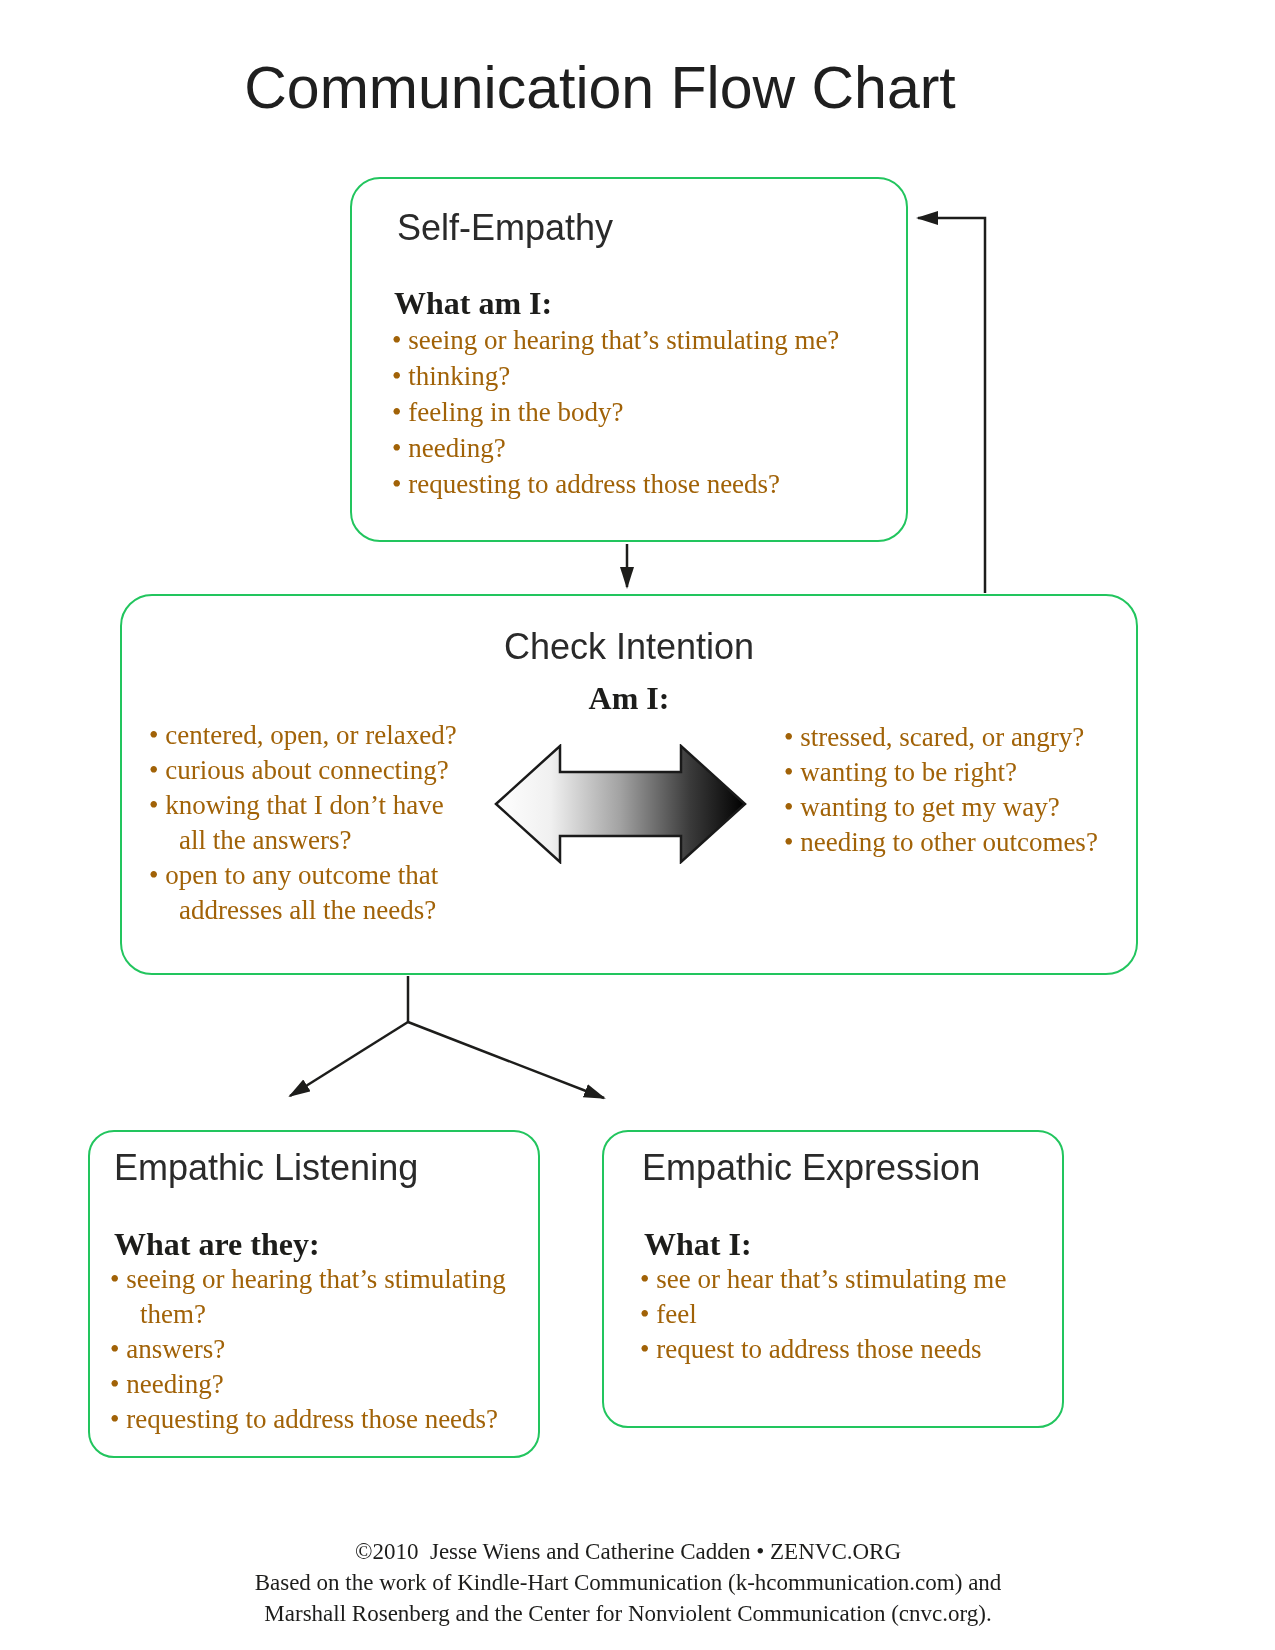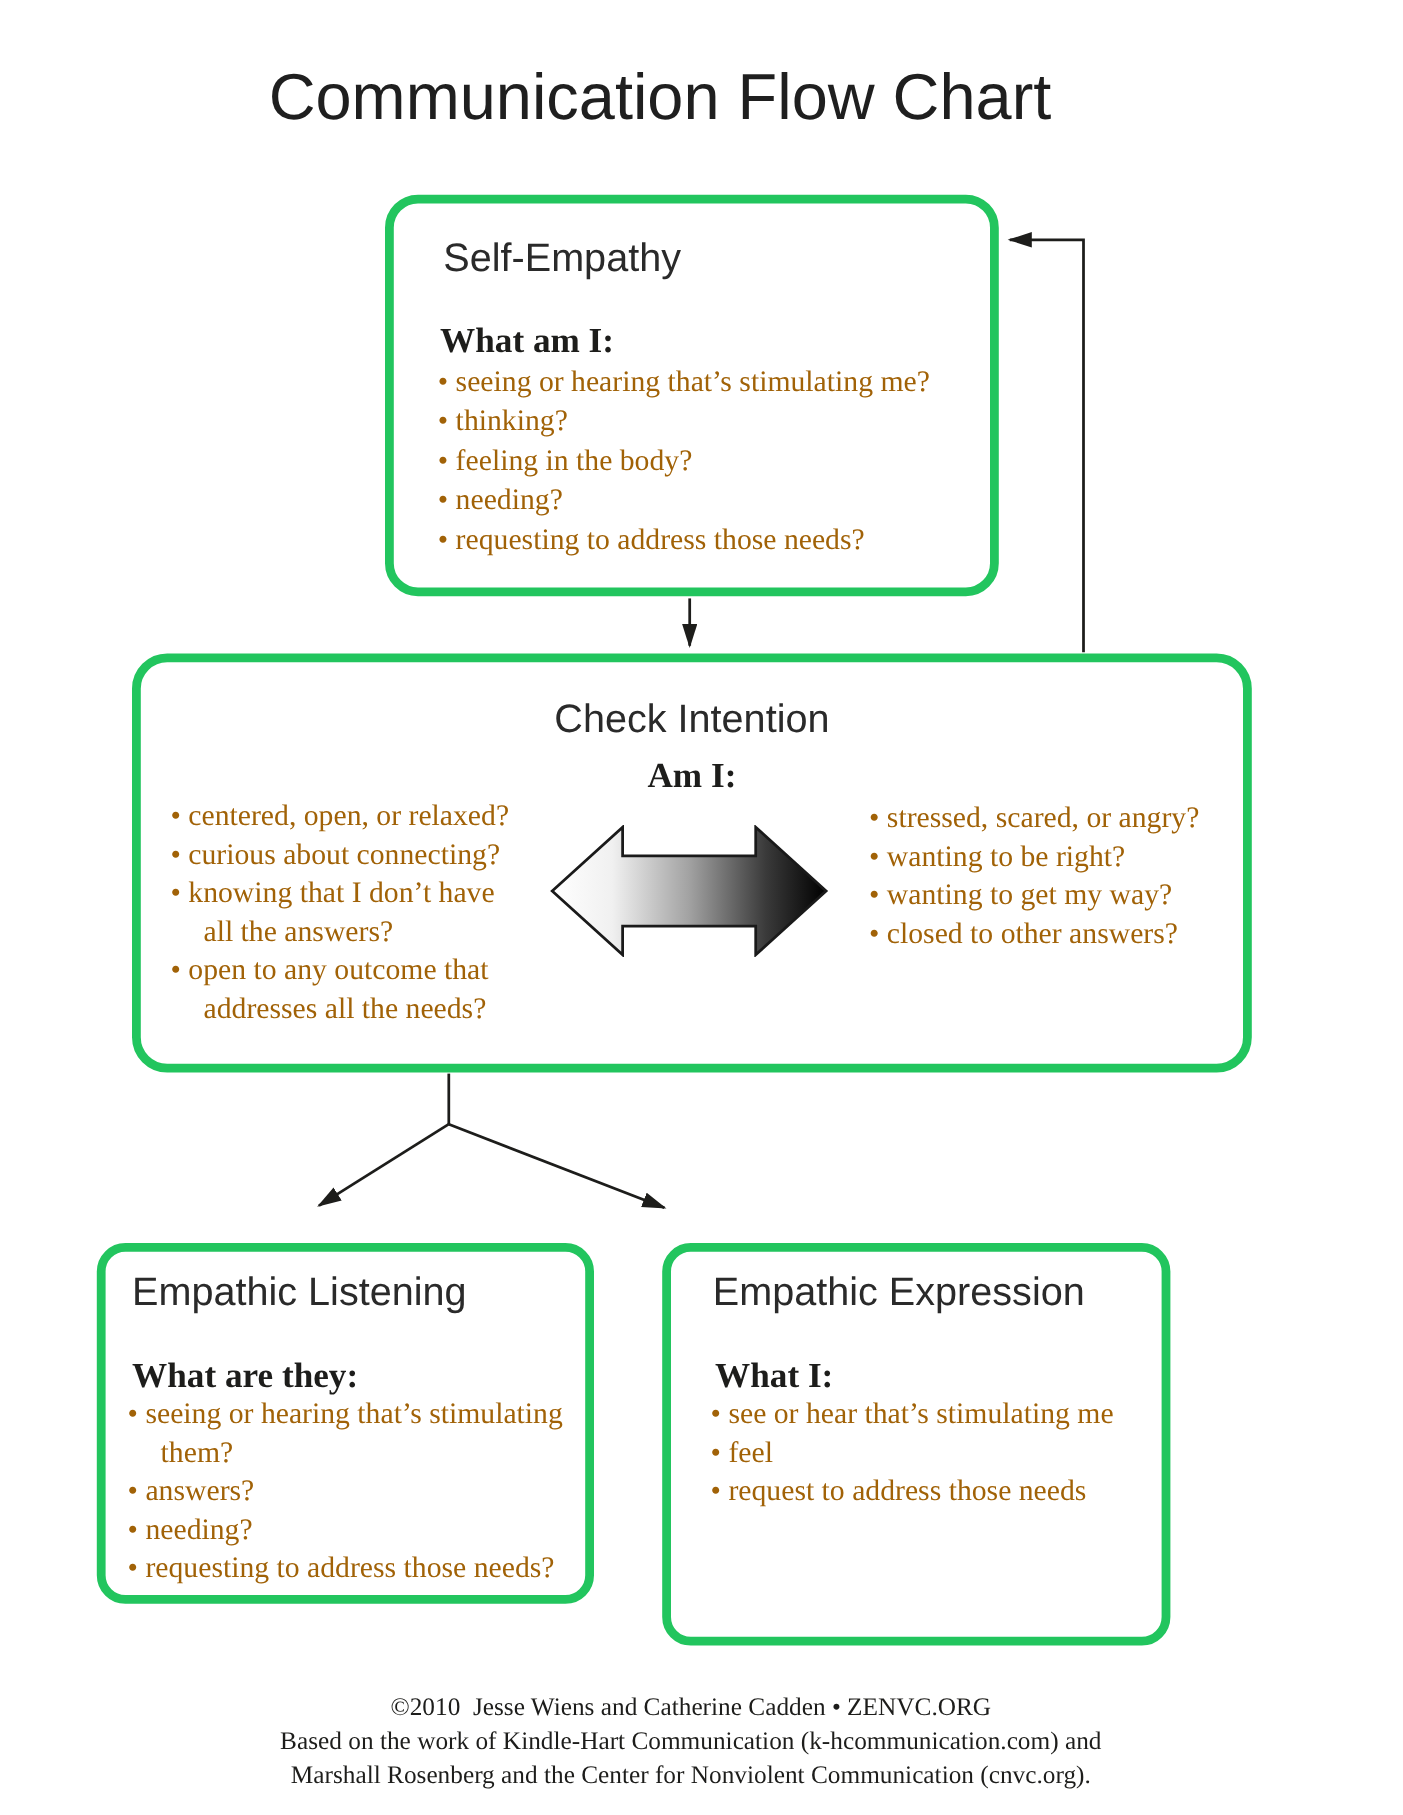--- a/index.html
+++ b/index.html
@@ -19,27 +19,27 @@
     font-size:59px;
     color:#1f1f1f;
   }
   .connectors {
     position:absolute; left:0; top:0; width:1275px; height:1650px;
     pointer-events:none;
   }
   .box {
     position:absolute;
     background:#ffffff;
-    border:8px solid #22c55e;
+    border:2px solid #22c55e;
     box-sizing:border-box;
   }
   #box-self-empathy   { left:350px; top:177px;  width:558px;  height:365px; border-radius:30px; }
   #box-check-intention{ left:120px; top:594px;  width:1018px; height:381px; border-radius:32px; }
   #box-listening      { left:88px;  top:1130px; width:452px;  height:328px; border-radius:26px; }
-  #box-expression     { left:602px; top:1130px; width:462px;  height:366px; border-radius:26px; }
+  #box-expression     { left:602px; top:1130px; width:462px;  height:298px; border-radius:26px; }
 
   .box h2 {
     position:absolute; margin:0;
     font-family:"Liberation Sans", sans-serif;
     font-weight:normal;
     font-size:36px;
     color:#2a2a2a;
     white-space:nowrap;
   }
   #box-self-empathy h2 { left:45px; top:28px; }
@@ -135,21 +135,21 @@
         </linearGradient>
       </defs>
       <polygon points="2,60 66,2 66,28 187,28 187,2 251,60 187,118 187,92 66,92 66,118" fill="url(#arrowGrad)" stroke="#1a1a1a" stroke-width="2.5" stroke-linejoin="miter"></polygon>
     </svg>
   </div>
 
   <ul class="bullets right-col">
     <li>stressed, scared, or angry?</li>
     <li>wanting to be right?</li>
     <li>wanting to get my way?</li>
-    <li>closed to other answers?</li>
+    <li>needing to other outcomes?</li>
   </ul>
 </section>
 
 <section class="box" id="box-listening">
   <h2>Empathic Listening</h2>
   <p class="prompt">What are they:</p>
   <ul class="bullets">
     <li>seeing or hearing that’s stimulating them?</li>
     <li>answers?</li>
     <li>needing?</li>

